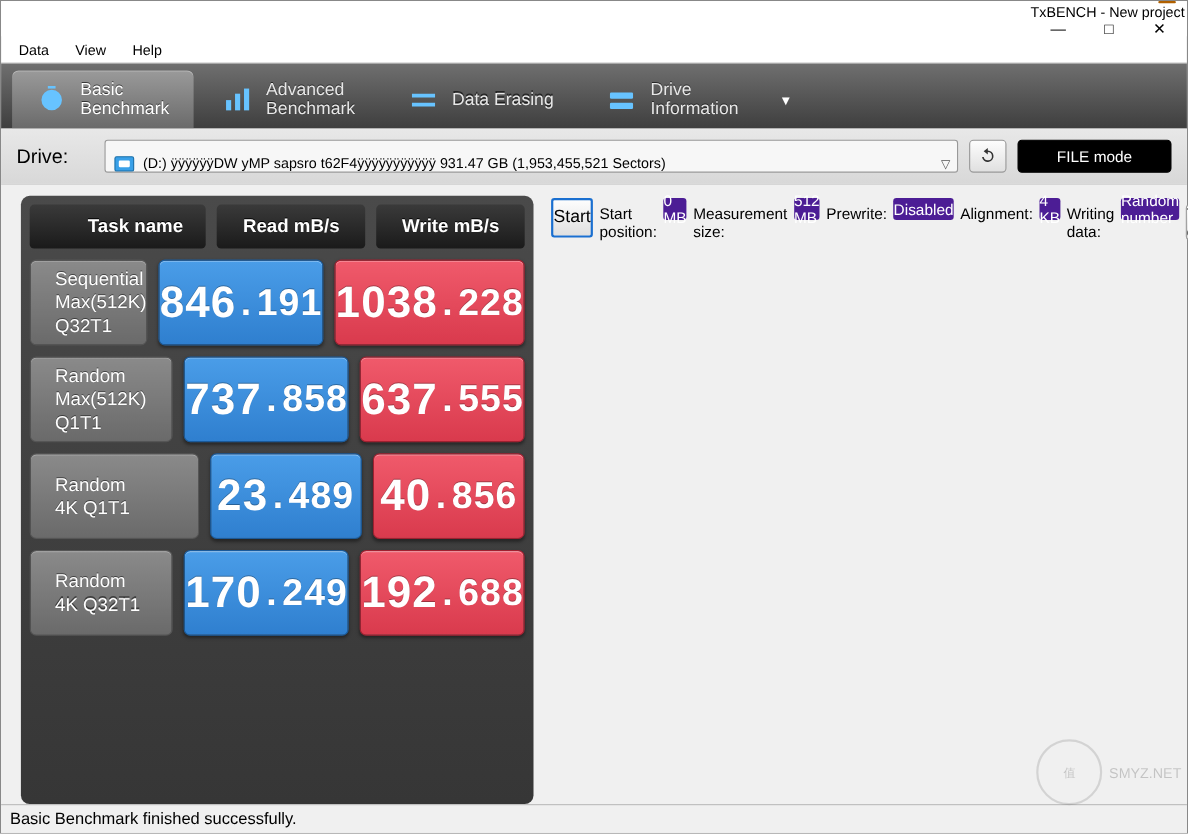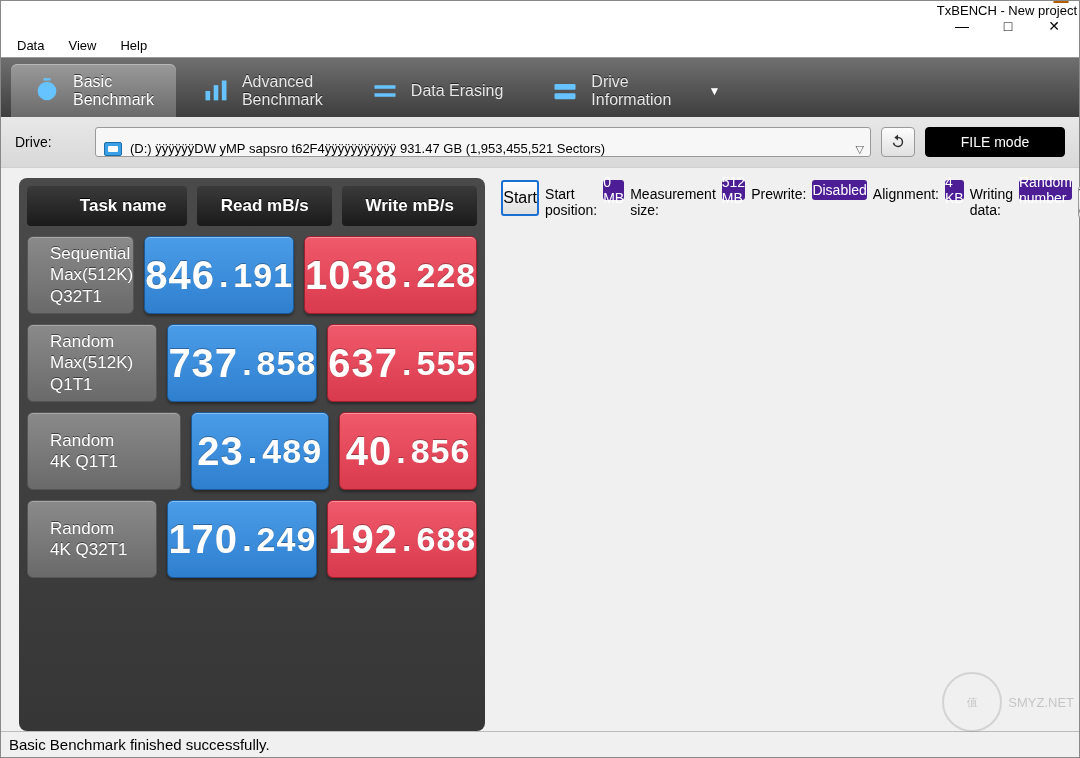--- a/index.html
+++ b/index.html
@@ -23,21 +23,21 @@
 .navtab { display: flex; align-items: center; gap: 12px; padding: 6px 22px; color: #e8e8e8; font-size: 16px; border-radius: 6px 6px 0 0; cursor: pointer; text-shadow:0 -1px 0 rgba(0,0,0,.6);}
 .navtab.active { background: linear-gradient(#9a9a9a,#6a6a6a); color:#fff; box-shadow: inset 0 1px 0 rgba(255,255,255,.3); }
 .navtab .nicon { width: 28px; height: 28px; display:flex; align-items:center; justify-content:center; }
 .navtab .nicon svg { fill:#67c3ff; }
 .navtab .lbl { line-height: 1.1; }
 .navdrop { width: 34px; display:flex; align-items:center; justify-content:center; color:#fff; font-size:12px; }
 
 
 .body { flex:1; background:#f0f0f0; display:flex; flex-direction:column; }
 .driverow { display:flex; align-items:center; padding: 10px 14px; gap: 10px; border-bottom:1px solid #d0d0d0; background: linear-gradient(#e8e8e8,#d8d8d8); }
-.driverow .drive-lbl { font-size:14px; width:70px; }
+.driverow .drive-lbl { font-size:18px; width:70px; }
 .drive-select { flex:1; height:30px; background:#f7f7f7; border:1px solid #999; border-radius:3px; display:flex; align-items:flex-end; padding:0 8px; font-size:13px; gap:8px; position:relative; }
 .drive-select .dicon { width:18px; height:14px; background:#39a0e8; border:1px solid #1a6fa8; border-radius:2px; position:relative; }
 .drive-select .dicon::after{content:"";position:absolute;left:3px;top:3px;width:10px;height:6px;background:#fff;border-radius:1px;}
 .drive-select .chev { position:absolute; right:6px; color:#555; font-size:11px; }
 .reload-btn { width:34px; height:30px; border:1px solid #999; border-radius:4px; background:linear-gradient(#fdfdfd,#e0e0e0); display:flex; align-items:center; justify-content:center; }
 .reload-btn svg{ width:18px; height:18px; fill:#333; }
 .filemode-btn { width:140px; height:30px; background:#000; color:#fff; font-size:14px; border-radius:4px; display:flex; align-items:center; justify-content:center; border:1px solid #000; }
 
 .content { flex:1; display:flex; gap:16px; padding: 10px 18px 0 18px; }
 .results { width: 860px; background: linear-gradient(#4a4a4a,#363636); border-radius:8px; padding:8px; display:flex; flex-direction:column; gap:10px; }

